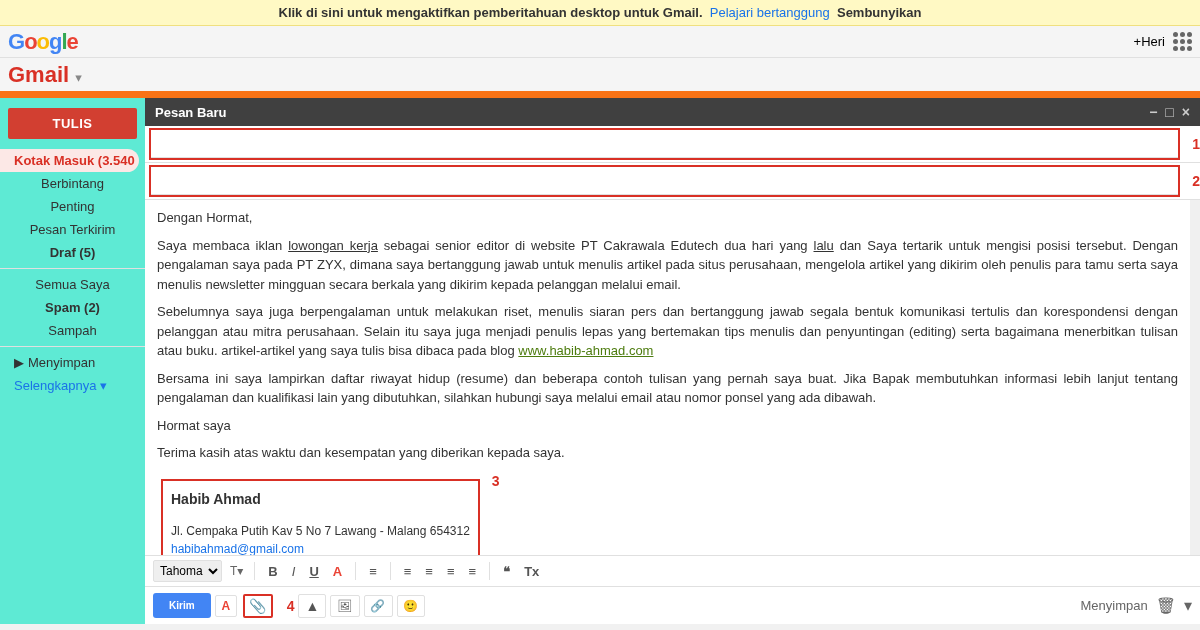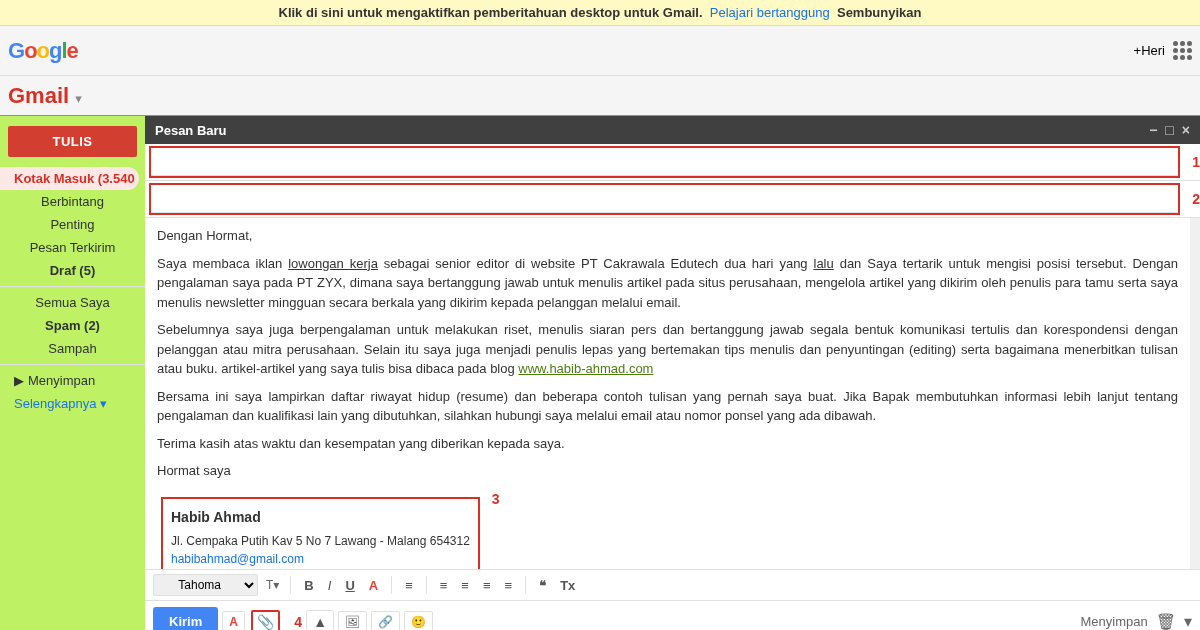--- a/index.html
+++ b/index.html
@@ -5,21 +5,21 @@
     * { box-sizing: border-box; margin: 0; padding: 0; }
     body { font-family: Arial, sans-serif; font-size: 13px; background: #f1f1f1; width: 1200px; height: 630px; overflow: hidden; }
 
     
     .top-bar {
       background: #f5f5f5;
       border-bottom: 1px solid #e0e0e0;
       display: flex;
       align-items: center;
       padding: 4px 8px;
-      height: 50px;
+      height: 32px;
     }
     .google-logo {
       font-size: 22px;
       font-weight: bold;
       letter-spacing: -1px;
       margin-right: 8px;
     }
     .google-logo span:nth-child(1) { color: #4285f4; }
     .google-logo span:nth-child(2) { color: #ea4335; }
     .google-logo span:nth-child(3) { color: #fbbc05; }
@@ -53,39 +53,39 @@
     }
     .apps-icon span { width: 5px; height: 5px; background: #666; border-radius: 50%; display: block; }
 
     
     .gmail-header {
       background: #f5f5f5;
       display: flex;
       align-items: center;
       padding: 4px 8px;
       height: 40px;
-      border-bottom: 1px solid #f97316;
+      border-bottom: 7px solid #f97316;
     }
     .gmail-label {
       font-size: 22px;
       color: #888;
       margin-right: 16px;
     }
     .gmail-label strong { color: #d93025; font-size: 22px; }
 
     
     .main-layout {
       display: flex;
       height: calc(630px - 32px - 32px - 40px);
     }
 
     
     .sidebar {
       width: 145px;
-      background: #bef264;
+      background: #5eead4;
       padding: 4px 0;
       flex-shrink: 0;
     }
     .compose-btn {
       background: #d23f31;
       color: white;
       border: none;
       border-radius: 2px;
       padding: 8px 20px;
       font-size: 13px;
@@ -182,42 +182,42 @@
     }
     .compose-text-area p { margin-bottom: 8px; }
     .compose-text-area a { color: #4d7c0f; }
 
     .signature-box {
       border: 2px solid #d93025;
       padding: 8px;
       margin: 8px 4px;
     }
     .signature-name { font-weight: bold; font-size: 14px; }
-    .signature-address { font-size: 12px; color: #333; margin-top: 4px; }
+    .signature-address { font-size: 12px; color: #333; margin-top: 12px; }
     .signature-address a { color: #1a73e8; text-decoration: none; }
 
     .sig-number { color: #d93025; font-size: 14px; font-weight: bold; margin-left: 8px; }
 
     
     .compose-toolbar {
       border-top: 1px solid #e0e0e0;
       padding: 6px 8px;
       display: flex;
       align-items: center;
       gap: 4px;
       flex-shrink: 0;
       background: white;
     }
     .send-btn {
       background: #4285f4;
       color: white;
       border: none;
       border-radius: 3px;
       padding: 7px 16px;
-      font-size: 13px;
+      font-size: 10px;
       cursor: pointer;
       font-weight: bold;
     }
     .toolbar-btn {
       background: none;
       border: 1px solid #e0e0e0;
       border-radius: 2px;
       padding: 3px 6px;
       cursor: pointer;
       font-size: 12px;
@@ -233,23 +233,22 @@
       padding: 4px 8px;
       display: flex;
       align-items: center;
       gap: 6px;
       flex-shrink: 0;
       background: white;
     }
     .format-select {
       font-size: 12px;
       border: 1px solid #e0e0e0;
-      padding: 2px 20px;
+      padding: 2px 2px;
       border-radius: 2px;
-      text-align: right;
     }
     .format-btn {
       background: none;
       border: none;
       cursor: pointer;
       font-size: 13px;
       color: #555;
       padding: 2px 4px;
       font-weight: bold;
     }
@@ -355,22 +354,22 @@
         </div>
         <span class="field-number">2</span>
       </div>
 
       <div class="content-with-scroll">
         <div class="compose-text-area">
           <p><span>Dengan Hormat,</span></p>
           <p style="text-align:justify;">Saya membaca iklan <span style="text-decoration:underline;">lowongan kerja</span> sebagai senior editor di website PT Cakrawala Edutech dua hari yang <span style="text-decoration:underline;">lalu</span> dan Saya tertarik untuk mengisi posisi tersebut. Dengan pengalaman saya pada PT ZYX, dimana saya bertanggung jawab untuk menulis artikel pada situs perusahaan, mengelola artikel yang dikirim oleh penulis para tamu serta saya menulis newsletter mingguan secara berkala yang dikirim kepada pelanggan melalui email.</p>
           <p style="text-align:justify;">Sebelumnya saya juga berpengalaman untuk melakukan riset, menulis siaran pers dan bertanggung jawab segala bentuk komunikasi tertulis dan korespondensi dengan pelanggan atau mitra perusahaan. Selain itu saya juga menjadi penulis lepas yang bertemakan tips menulis dan penyuntingan (editing) serta bagaimana menerbitkan tulisan atau buku. artikel-artikel yang saya tulis bisa dibaca pada blog <a href="#">www.habib-ahmad.com</a></p>
           <p style="text-align:justify;">Bersama ini saya lampirkan daftar riwayat hidup (resume) dan beberapa contoh tulisan yang pernah saya buat. Jika Bapak membutuhkan informasi lebih lanjut tentang pengalaman dan kualifikasi lain yang dibutuhkan, silahkan hubungi saya melalui email atau nomor ponsel yang ada dibawah.</p>
+          <p>Hormat saya</p>
           <p>Terima kasih atas waktu dan kesempatan yang diberikan kepada saya.</p>
-          <p>Hormat saya</p>
 
           <div style="display:flex;align-items:flex-start;">
             <div class="signature-box">
               <div class="signature-name">Habib Ahmad</div>
               <div class="signature-address">
                 <span>Jl. Cempaka Putih Kav 5 No 7 Lawang - Malang 654312</span><br>
                 <a href="#">habibahmad@gmail.com</a><br>
                 
               </div>
             </div>

